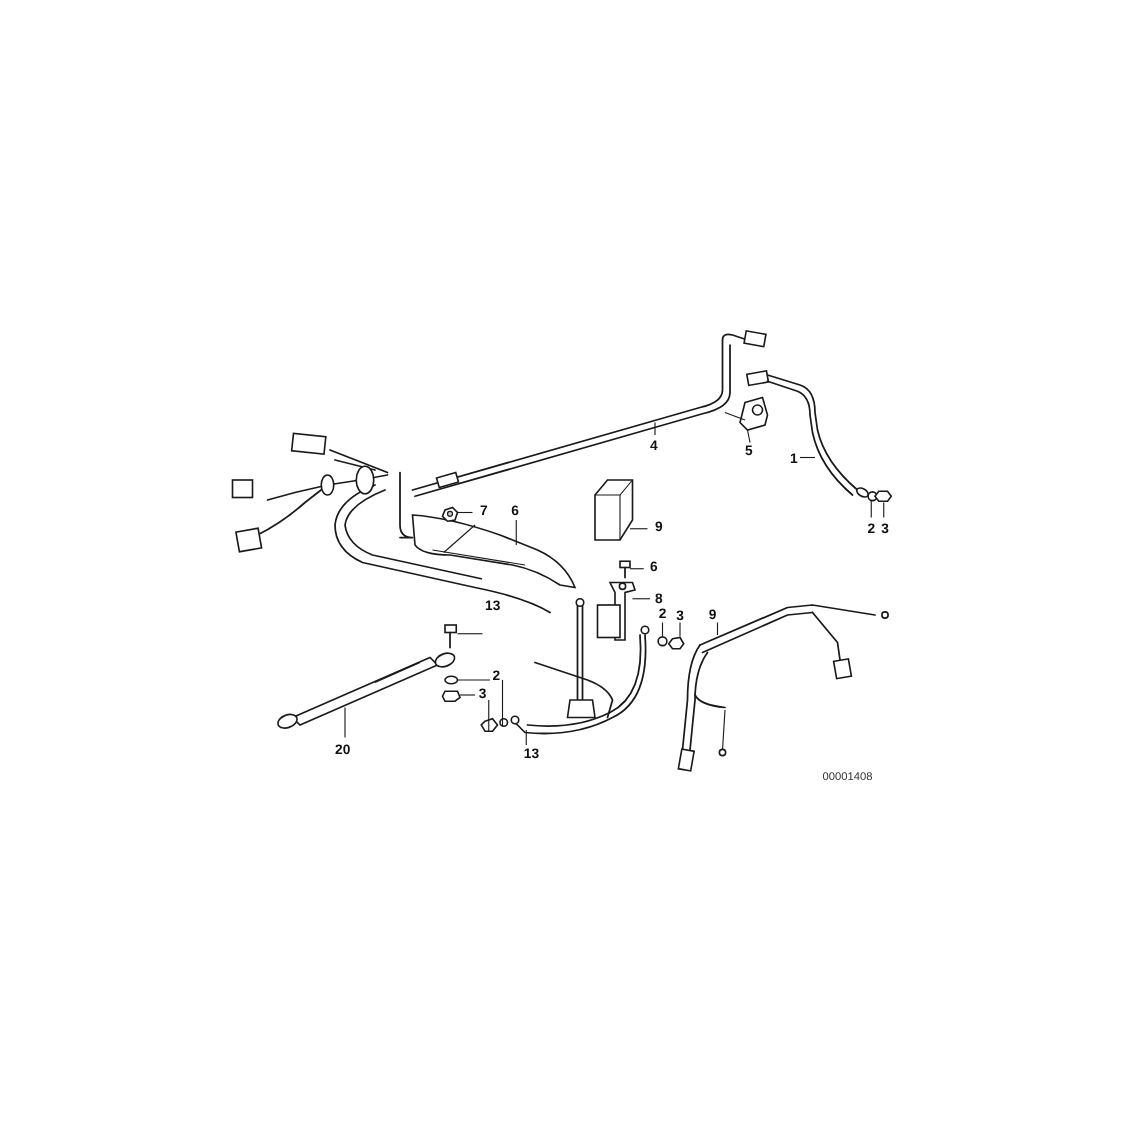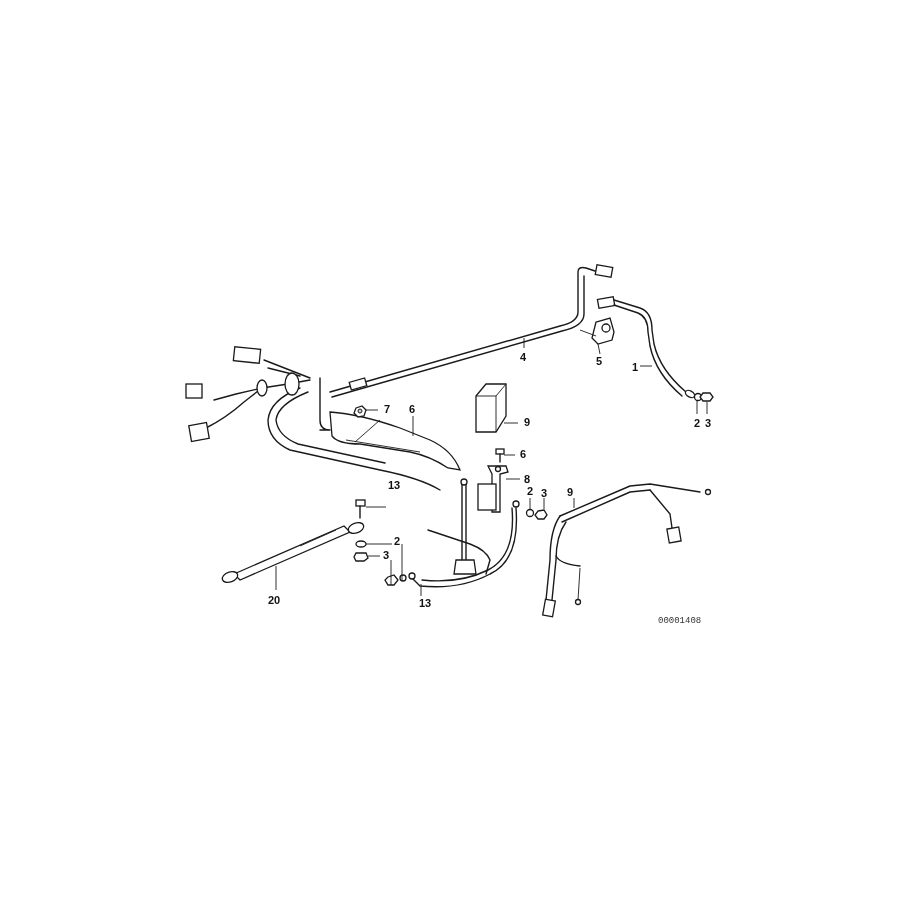--- a/index.html
+++ b/index.html
@@ -3,21 +3,21 @@
 <meta charset="utf-8">
 <style>
   html,body{margin:0;padding:0;background:#ffffff;}
   #stage{position:relative;width:900px;height:900px;background:#ffffff;overflow:hidden;}
   svg{position:absolute;left:0;top:0;}
   .ln{fill:none;stroke:#1a1a1a;stroke-width:1.4;stroke-linecap:round;stroke-linejoin:round;}
   .thin{fill:none;stroke:#1a1a1a;stroke-width:0.9;}
   .fillw{fill:#ffffff;stroke:#1a1a1a;stroke-width:1.3;}
   .fillg{fill:#cfcfcf;stroke:#1a1a1a;stroke-width:1;}
   .lbl{position:absolute;font-family:"Liberation Sans",sans-serif;font-weight:bold;font-size:11px;color:#111;line-height:11px;}
-  .ref{position:absolute;font-family:Liberation Mono, monospace;font-size:9px;color:#333;}
+  .ref{position:absolute;font-family:Liberation Sans, sans-serif;font-size:9px;color:#333;}
 </style>
 </head>
 <body>
 
 <div id="stage">
 <svg width="900" height="900" viewBox="0 0 900 900">
 
   <g>
     <path class="ln" d="M330,392 L560,326 Q578,322 578,312 L578,272 Q578,266 586,268 L598,272"></path>
     <path class="ln" d="M332,397 L562,331 Q584,326 584,314 L584,276"></path>

